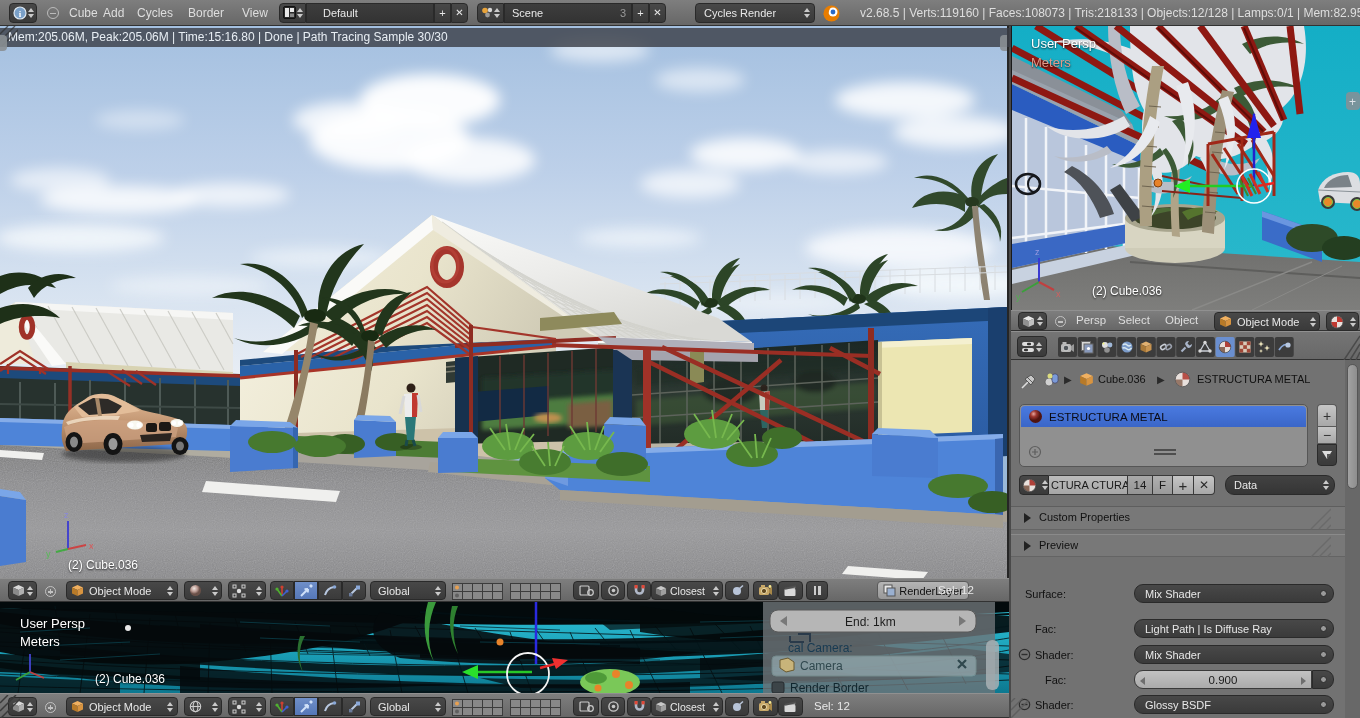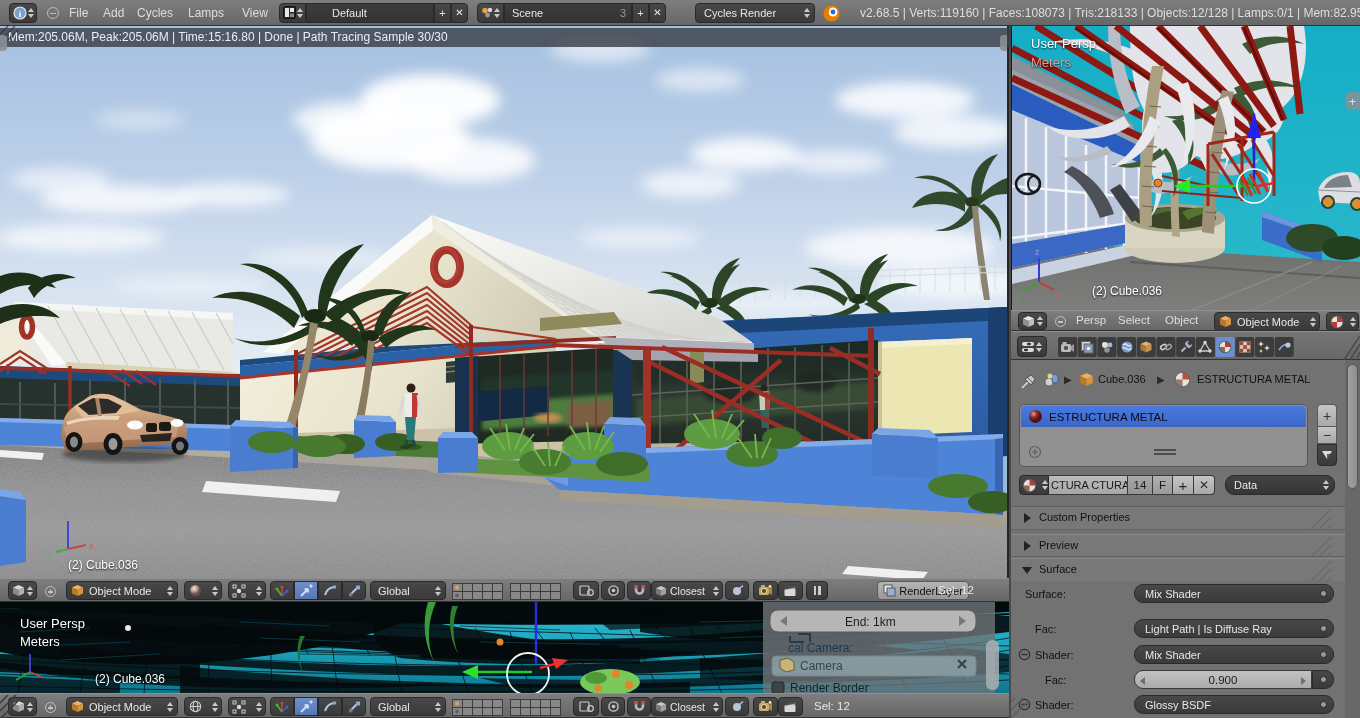--- a/index.html
+++ b/index.html
@@ -28,38 +28,38 @@
           <text x="7" y="10.5" font-size="9" font-weight="bold" fill="#fff" text-anchor="middle" font-family="Liberation Serif">i</text>
         </svg>
     <span class="ud" style="margin-left:1px">
           <i class="u"></i>
           <i class="d"></i>
         </span>
   </div>
   <span class="abs" style="left:47px;top:7px;width:12px;height:12px;border:1px solid #bbb;border-radius:50%;">
         <span style="position:absolute;left:2px;top:4.5px;width:6px;height:1.5px;background:#bbb"></span>
       </span>
-  <span class="abs mtxt" style="left:69px;top:6px">File</span>
+  <span class="abs mtxt" style="left:69px;top:6px">Cube</span>
   <span class="abs mtxt" style="left:103px;top:6px">Add</span>
   <span class="abs mtxt" style="left:137px;top:6px">Cycles</span>
-  <span class="abs mtxt" style="left:188px;top:6px">Lamps</span>
+  <span class="abs mtxt" style="left:188px;top:6px">Border</span>
   <span class="abs mtxt" style="left:242px;top:6px">View</span>
   <div class="abs dk" style="left:279px;top:2.5px;width:27px;height:20px;padding-left:3px;border-radius:4px 0 0 4px">
     <svg width="13" height="13" viewBox="0 0 13 13">
           <rect x="0.5" y="0.5" width="12" height="12" rx="1.5" fill="#2a2a2a" stroke="#111"></rect>
           <rect x="2" y="2" width="4" height="9" fill="#e8e8e8"></rect>
           <rect x="7" y="2" width="4" height="4" fill="#e8e8e8"></rect>
           <rect x="7" y="7.5" width="4" height="3.5" fill="#888"></rect>
         </svg>
     <span class="ud" style="margin-left:1px">
           <i class="u"></i>
           <i class="d"></i>
         </span>
   </div>
-  <div class="abs dk" style="left:306px;top:2.5px;width:128px;height:20px;padding-left:25px;border-radius:0;background:linear-gradient(#3d3d3d,#333)">Default</div>
+  <div class="abs dk" style="left:306px;top:2.5px;width:128px;height:20px;padding-left:16px;border-radius:0;background:linear-gradient(#3d3d3d,#333)">Default</div>
   <div class="abs dk" style="left:434px;top:2.5px;width:17px;height:20px;justify-content:center;border-radius:0">+</div>
   <div class="abs dk" style="left:451px;top:2.5px;width:17px;height:20px;justify-content:center;border-radius:0 4px 4px 0;font-size:10px">✕</div>
   <div class="abs dk" style="left:477px;top:2.5px;width:27px;height:20px;padding-left:3px;border-radius:4px 0 0 4px">
     <svg width="13" height="13" viewBox="0 0 13 13">
           <circle cx="4" cy="4.5" r="2.8" fill="#e8a33a"></circle>
           <circle cx="9" cy="4" r="2.2" fill="#d8d8d8"></circle>
           <circle cx="6.5" cy="9" r="2.4" fill="#9a9a9a"></circle>
         </svg>
     <span class="ud" style="margin-left:0">
           <i class="u"></i>
@@ -1377,27 +1377,20 @@
           <path d="M26 2 L6 22 M26 10 L14 22 M26 18 L22 22" stroke="#6a6a6a" stroke-width="1.4"></path>
         </svg>
   </div>
   <div class="abs" style="left:0;top:147px;width:334px;height:23px;background:#787878;border-bottom:1px solid #646464">
     <span class="abs" style="left:13px;top:6px;width:0;height:0;border-left:7px solid #222;border-top:5px solid transparent;border-bottom:5px solid transparent"></span>
     <span class="abs lab" style="left:28px;top:4px">Custom Properties</span>
     <svg class="abs" style="right:14px;top:0" width="26" height="23">
           <path d="M26 2 L6 22 M26 10 L14 22 M26 18 L22 22" stroke="#6a6a6a" stroke-width="1.4"></path>
         </svg>
   </div>
-  <div class="abs" style="left:0;top:198px;width:334px;height:23px;background:#787878;border-top:1px solid #8a8a8a">
-    <span class="abs" style="left:11px;top:8px;width:0;height:0;border-top:7px solid #222;border-left:5px solid transparent;border-right:5px solid transparent"></span>
-    <span class="abs lab" style="left:28px;top:4px">Surface</span>
-    <svg class="abs" style="right:14px;top:0" width="26" height="23">
-          <path d="M26 2 L6 22 M26 10 L14 22 M26 18 L22 22" stroke="#6a6a6a" stroke-width="1.4"></path>
-        </svg>
-  </div>
 
   <span class="abs lab" style="left:14px;top:228px">Surface:</span>
   <div class="abs dk atk" style="left:123px;top:224px;width:200px;height:19px;border-radius:9px;padding-left:10px">Mix Shader<span class="sock"></span></div>
   <span class="abs lab" style="left:24px;top:263px">Fac:</span>
   <div class="abs dk atk" style="left:123px;top:259px;width:200px;height:19px;border-radius:9px;padding-left:10px">Light Path | Is Diffuse Ray<span class="sock"></span></div>
   <svg class="abs" style="left:7px;top:288px" width="13" height="13" viewBox="0 0 13 13">
         <circle cx="6.5" cy="6.5" r="5.2" fill="none" stroke="#2e2e2e" stroke-width="1.2"></circle>
         <path d="M3.5 6.5 L9.5 6.5" stroke="#2e2e2e" stroke-width="1.4"></path>
       </svg>
   <span class="abs lab" style="left:24px;top:289px">Shader:</span>

